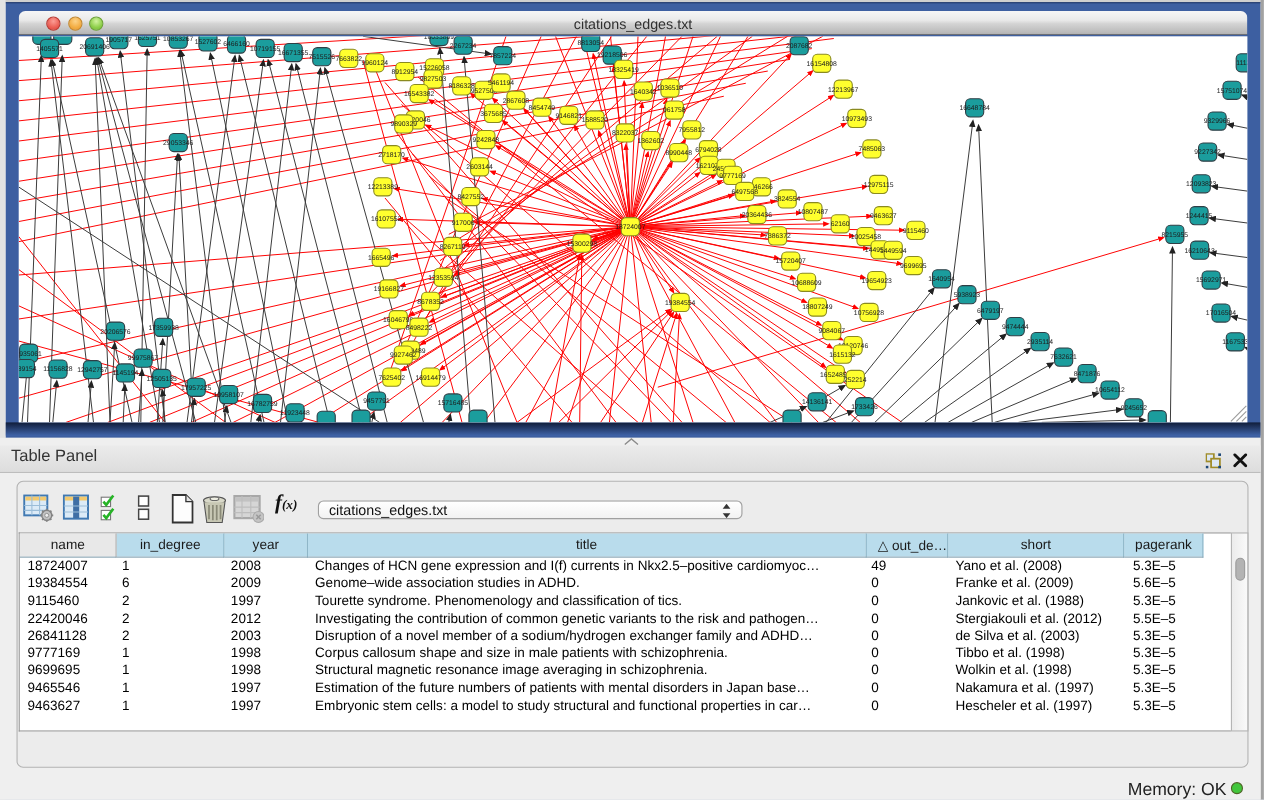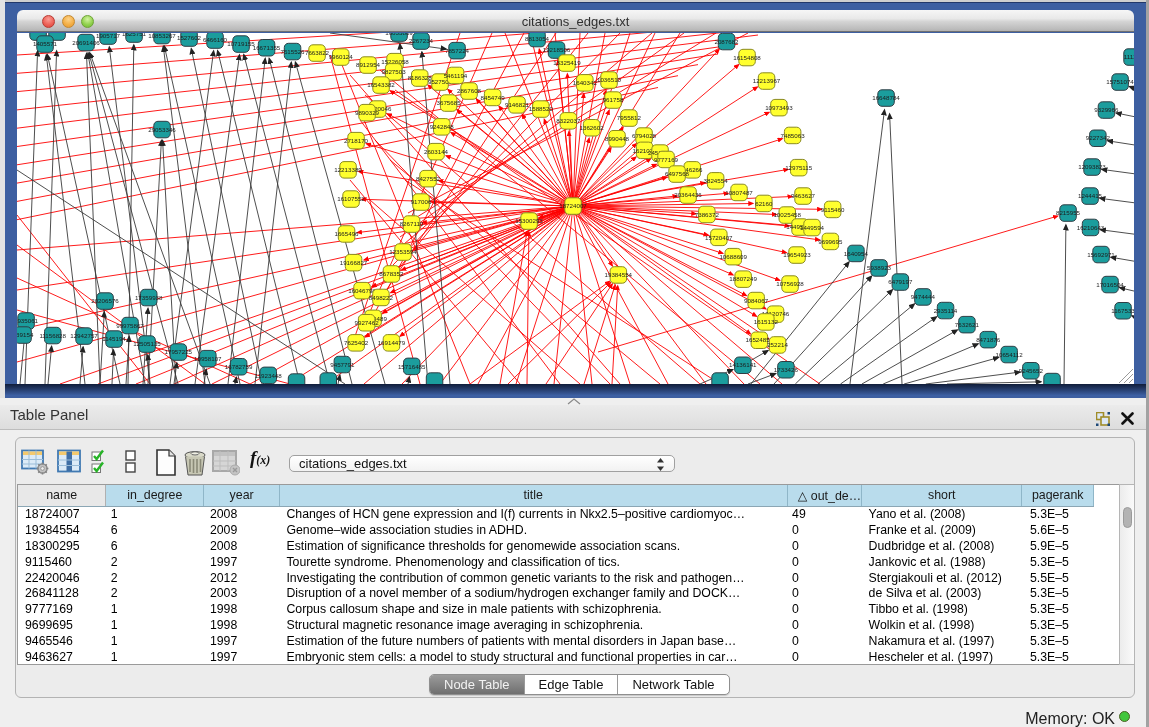--- a/index.html
+++ b/index.html
@@ -654,29 +654,20 @@
 <tr>
                 <td class="c1">19384554</td>
                 <td class="c2">6</td>
                 <td class="c3">2009</td>
                 <td class="c4">Genome–wide association studies in ADHD.</td>
                 <td class="c5">0</td>
                 <td class="c6">Franke et al. (2009)</td>
                 <td class="c7">5.6E–5</td>
               </tr>
 <tr>
-                <td class="c1">18300295</td>
-                <td class="c2">6</td>
-                <td class="c3">2008</td>
-                <td class="c4">Estimation of significance thresholds for genomewide association scans.</td>
-                <td class="c5">0</td>
-                <td class="c6">Dudbridge et al. (2008)</td>
-                <td class="c7">5.9E–5</td>
-              </tr>
-<tr>
                 <td class="c1">9115460</td>
                 <td class="c2">2</td>
                 <td class="c3">1997</td>
                 <td class="c4">Tourette syndrome. Phenomenology and classification of tics.</td>
                 <td class="c5">0</td>
                 <td class="c6">Jankovic et al. (1988)</td>
                 <td class="c7">5.3E–5</td>
               </tr>
 <tr>
                 <td class="c1">22420046</td>
@@ -684,21 +675,21 @@
                 <td class="c3">2012</td>
                 <td class="c4">Investigating the contribution of common genetic variants to the risk and pathogen…</td>
                 <td class="c5">0</td>
                 <td class="c6">Stergiakouli et al. (2012)</td>
                 <td class="c7">5.5E–5</td>
               </tr>
 <tr>
                 <td class="c1">26841128</td>
                 <td class="c2">2</td>
                 <td class="c3">2003</td>
-                <td class="c4">Disruption of a novel member of a sodium/hydrogen exchanger family and DOCK…</td>
+                <td class="c4">Disruption of a novel member of a sodium/hydrogen exchanger family and ADHD…</td>
                 <td class="c5">0</td>
                 <td class="c6">de Silva et al. (2003)</td>
                 <td class="c7">5.3E–5</td>
               </tr>
 <tr>
                 <td class="c1">9777169</td>
                 <td class="c2">1</td>
                 <td class="c3">1998</td>
                 <td class="c4">Corpus callosum shape and size in male patients with schizophrenia.</td>
                 <td class="c5">0</td>
@@ -732,21 +723,16 @@
                 <td class="c6">Hescheler et al. (1997)</td>
                 <td class="c7">5.3E–5</td>
               </tr>
 
       </tbody>
           </table>
     </div>
     <div id="vscroll">
           <div id="vthumb"></div>
         </div>
-    <div id="tabs">
-      <div class="tab sel">Node Table</div>
-          <div class="tab">Edge Table</div>
-          <div class="tab">Network Table</div>
-    </div>
   </div>
   <div id="mem">Memory: OK</div>
   <div id="memdot"></div>
 </div>
 </div>
 </body></html>

